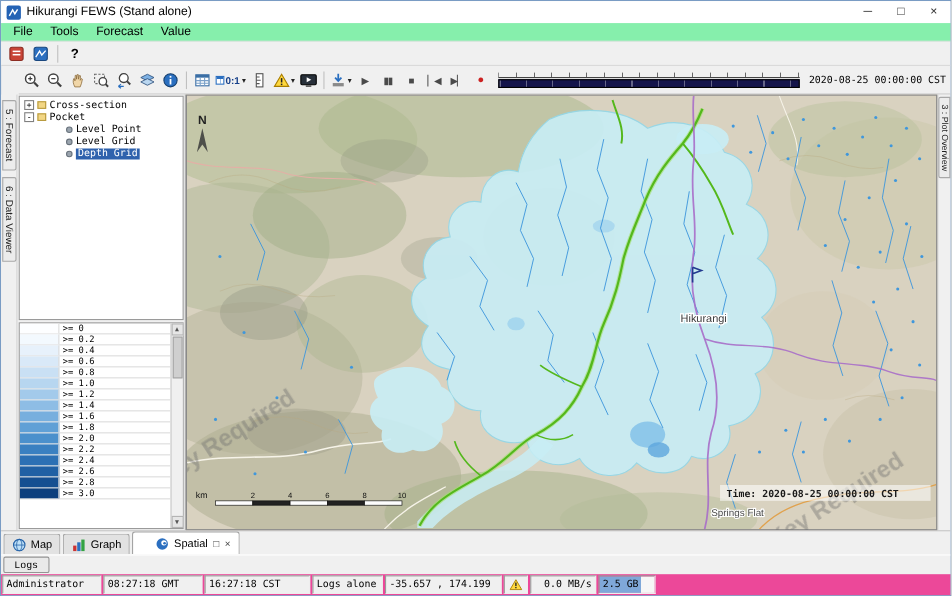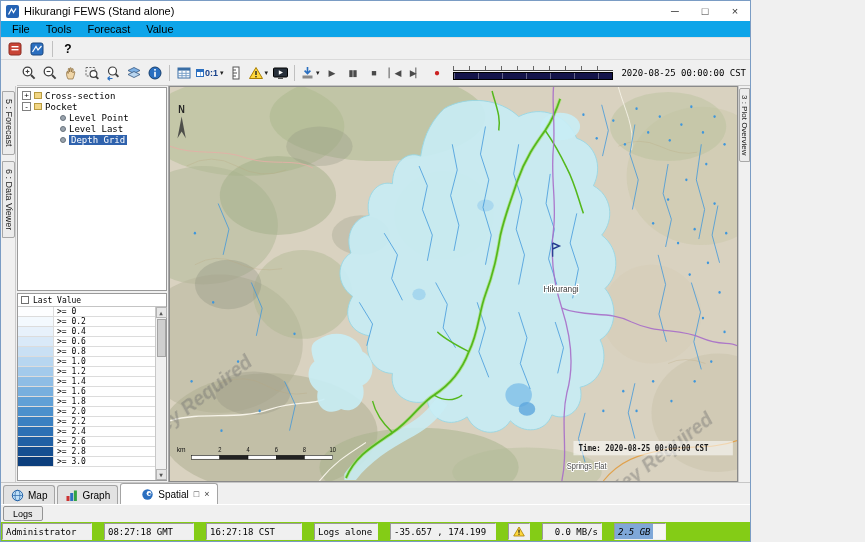--- a/index.html
+++ b/index.html
@@ -1,29 +1,29 @@
 <!DOCTYPE html>
 <html><head>
 <meta charset="utf-8">
 <style>
   * { box-sizing: border-box; margin: 0; padding: 0; }
   html,body { width:865px; height:542px; overflow:hidden; }
   body { font-family:"Liberation Sans", sans-serif; font-size:11px; background:#f0f0f0; color:#000; }
-  .window { width:751px; height:542px; display:flex; flex-direction:column; border:1px solid #7a9cc4; background:#f0f0f0; }
+  .window { width:865px; height:542px; display:flex; flex-direction:column; border:1px solid #7a9cc4; background:#f0f0f0; }
 
   
   .titlebar { height:20px; flex:none; background:#ffffff; display:flex; align-items:center; padding-left:5px; gap:5px; }
   .app-icon { width:13px; height:13px; flex:none; background:#2463b5; border-radius:2px; position:relative; }
   .app-icon svg { position:absolute; left:0; top:0; }
   .title-text { font-size:11px; white-space:nowrap; }
   .win-controls { margin-left:auto; display:flex; height:100%; }
   .win-btn { width:30px; height:100%; display:flex; align-items:center; justify-content:center; font-size:11px; color:#333; }
 
   
-  .menubar { height:17px; flex:none; display:flex; align-items:center; padding-left:3px; background:#0ea5e9; border-bottom:1px solid #e2e2e2; }
+  .menubar { height:17px; flex:none; display:flex; align-items:center; padding-left:3px; background:#86efac; border-bottom:1px solid #e2e2e2; }
   .menu-item { padding:1px 8px; }
 
   
   .toolbar { display:flex; align-items:center; background:#f0f0f0; }
   .toolbar1 { height:22px; flex:none; padding:1px 4px; border-bottom:1px solid #dadada; gap:2px; }
   .toolbar2 { height:26px; flex:none; padding:1px 2px; border-bottom:1px solid #c6c6c6; gap:1px;margin-left:16px; }
   .tbtn { height:20px; min-width:20px; flex:none; display:flex; align-items:center; justify-content:center; border:1px solid transparent; border-radius:2px; }
   .sep { width:1px; height:16px; background:#c0c0c0; margin:0 3px; flex:none; }
   .help-btn { font-weight:bold; font-size:12px; padding:0 5px; }
   .agg-text { font-size:9px; font-weight:bold; color:#16408a; margin:0 1px; }
@@ -73,29 +73,29 @@
   .map-panel { flex:1 1 auto; position:relative; border:1px solid #8a8a8a; overflow:hidden; background:#d9d2c0; min-width:0; }
   .map-panel svg.mapsvg { position:absolute; inset:0; width:100%; height:100%; display:block; }
 
   
   .bottom-tabs { height:22px; flex:none; display:flex; align-items:flex-end; gap:2px; padding-left:2px; background:#f0f0f0; border-top:1px solid #c6c6c6; }
   .doc-tab { height:19px; display:flex; align-items:center; gap:4px; padding:0 7px; border:1px solid #a4a4a4; border-bottom:none; background:#e2e2e2; font-size:10px; border-radius:3px 3px 0 0; }
   .doc-tab.active { background:#ffffff; height:21px;padding-left:20px; }
   .tab-mini { font-size:9px; color:#444; margin-left:1px; }
 
   .logs-row { height:18px; flex:none; display:flex; align-items:center; padding:1px 2px; background:#f0f0f0; border-top:1px solid #ffffff; }
-  .logs-btn { height:15px; padding:0 9px; border:1px solid #949494; background:#e9e9e9; font-size:9px; border-radius:2px; display:flex; align-items:center; }
+  .logs-btn { height:15px; padding:0 9px; border:1px solid #949494; background:#e9e9e9; font-size:9px; border-radius:2px; display:flex; align-items:center;font-family:Liberation Mono, monospace; }
 
   
-  .statusbar { height:19px; flex:none; display:flex; gap:12px; padding:1px 1px; background:#84cc16; font:9px "DejaVu Sans Mono", monospace; }
+  .statusbar { height:19px; flex:none; display:flex; gap:2px; padding:1px 1px; background:#ec4899; font:9px "DejaVu Sans Mono", monospace; }
   .status-cell { border:1px solid; border-color:#9a9a9a #eeeeee #eeeeee #9a9a9a; display:flex; align-items:center; padding:0 3px; white-space:nowrap; overflow:hidden; background:#f0f0f0; }
   .sb-user{width:90px;flex:none} .sb-time{flex:1 1 auto} .sb-gmt{width:90px;flex:none} .sb-cst{width:96px;flex:none}
   .sb-mode{width:64px;flex:none} .sb-coord{width:106px;flex:none} .sb-warn{width:22px;flex:none;justify-content:center}
   .sb-net{width:60px;flex:none;justify-content:flex-end} 
-  .sb-mem{width:52px;flex:none;background:linear-gradient(90deg,#7fa8d9 0 76%,#f6f6f6 76%);font-style:italic;}
+  .sb-mem{width:52px;flex:none;background:linear-gradient(90deg,#7fa8d9 0 76%,#f6f6f6 76%);}
 </style>
 </head>
 <body>
 
 <div class="window">
 
   <div class="titlebar">
     <div class="app-icon">
       <svg width="13" height="13">
           <path d="M2.5 9.5 L5.5 4 L7.5 7.5 L10 3.5" stroke="#fff" stroke-width="1.3" fill="none"></path>
@@ -272,33 +272,29 @@
           <span class="expander">-</span>
           <span class="node-icon"></span>
           <span>Pocket</span>
         </div>
         <div class="tree-row child">
           <span class="dot-icon"></span>
           <span>Level Point</span>
         </div>
         <div class="tree-row child">
           <span class="dot-icon"></span>
-          <span>Level Last</span>
+          <span>Level Grid</span>
         </div>
         <div class="tree-row child">
           <span class="dot-icon"></span>
           <span class="sel">Depth Grid</span>
         </div>
       </div>
 
       <div class="legend-panel">
-        <div class="legend-header">
-          <span class="checkbox"></span>
-          <span>Last Value</span>
-        </div>
         <div class="legend-body">
           <div class="legend-rows">
             <div class="legend-row">
                 <div class="swatch" style="background-color: rgb(253, 254, 255);"></div>
                 <div class="legend-label">&gt;= 0</div>
               </div>
             <div class="legend-row">
                 <div class="swatch" style="background-color: rgb(243, 249, 254);"></div>
                 <div class="legend-label">&gt;= 0.2</div>
               </div>

